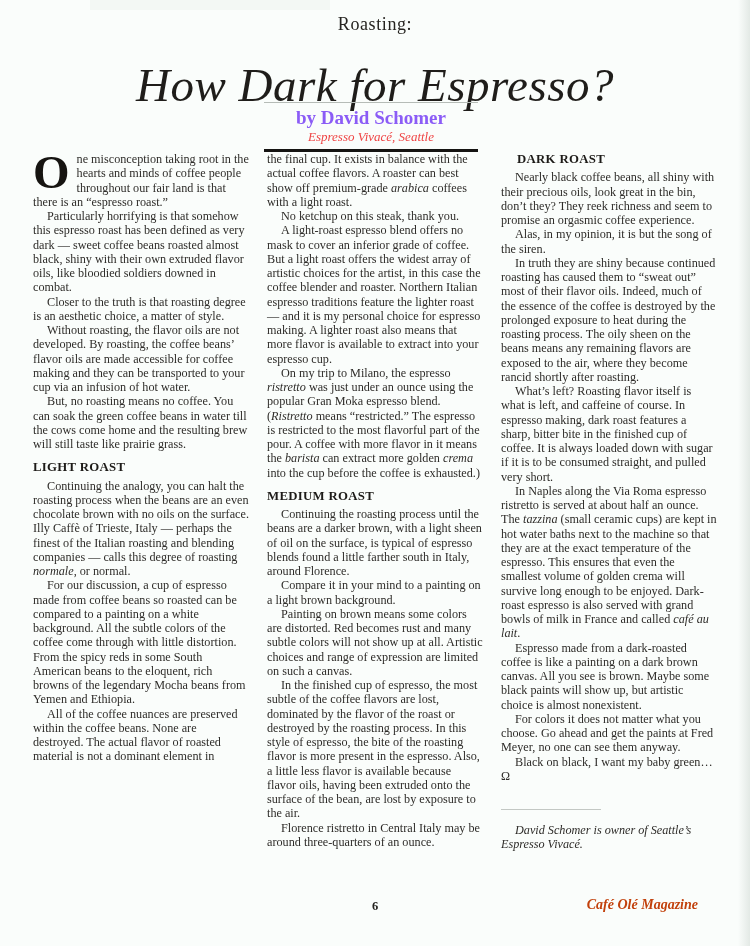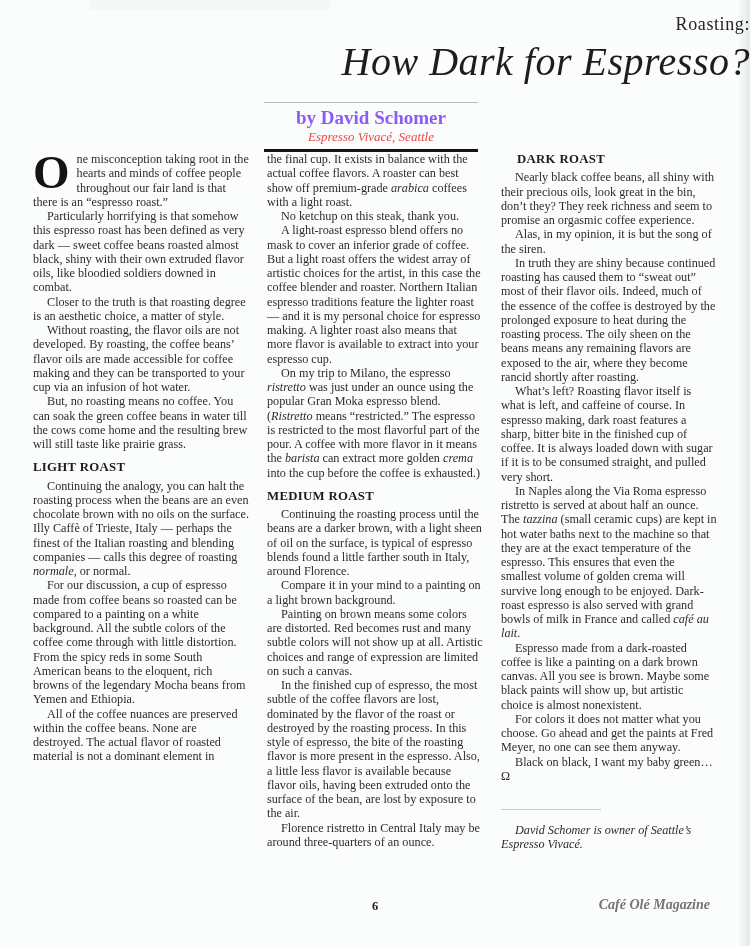--- a/index.html
+++ b/index.html
@@ -22,30 +22,30 @@
   }
   .scan-edge-top {
     position: absolute; top: 0; left: 90px;
     width: 240px; height: 10px;
     background: #f3f8f4;
   }
 
   
   .header {
     position: absolute; top: 14px; left: 0; width: 750px;
-    text-align: right;
+    text-align: center;
   }
   .kicker {
     font-size: 18px;
     letter-spacing: 0.6px;
     color: #262420;
   }
   .title {
-    margin-top: 3px;
-    font-size: 40px;
+    margin-top: 23px;
+    font-size: 47px;
     font-style: italic;
     letter-spacing: 0.5px;
     color: #1f1d1a;
   }
   .byline-box {
     position: absolute; top: 102px; left: 264px; width: 214px;
     text-align: center;
   }
   .rule-thin {
     border-top: 1px solid #b6bcb7;
@@ -96,25 +96,25 @@
 
   
   .footer-page {
     position: absolute; top: 899px; left: 0; width: 750px;
     text-align: center;
     font-weight: bold;
     font-size: 12.5px;
     color: #24221f;
   }
   .footer-mag {
-    position: absolute; top: 897px; right: 40px;
+    position: absolute; top: 897px; right: 52px;
     font-weight: bold;
     font-style: italic;
     font-size: 14px;
-    color: #737373;
+    color: #c2410c;
   }
 </style>
 </head>
 <body>
 
 <div class="page">
 
   <div class="scan-edge-top"></div>
   <div class="scan-edge-right"></div>
 

